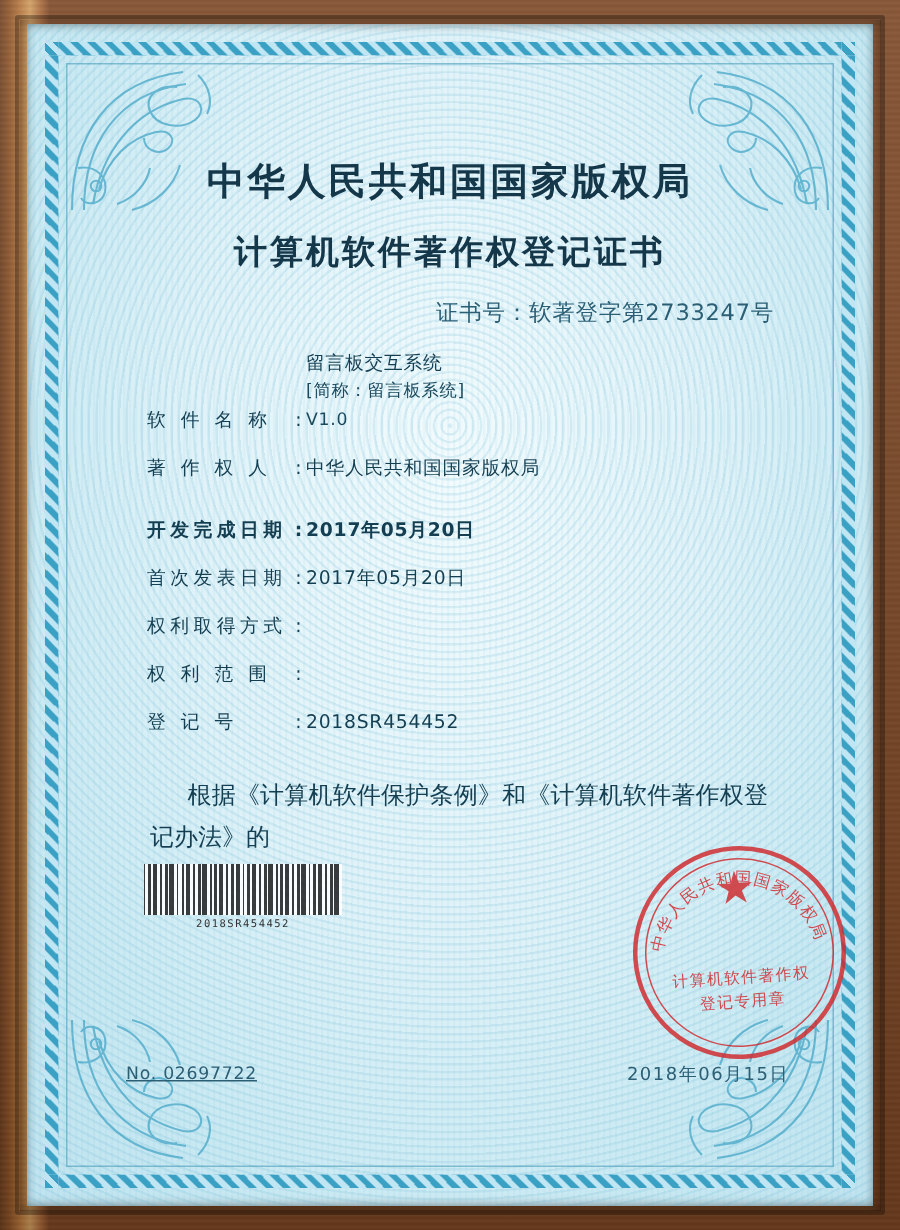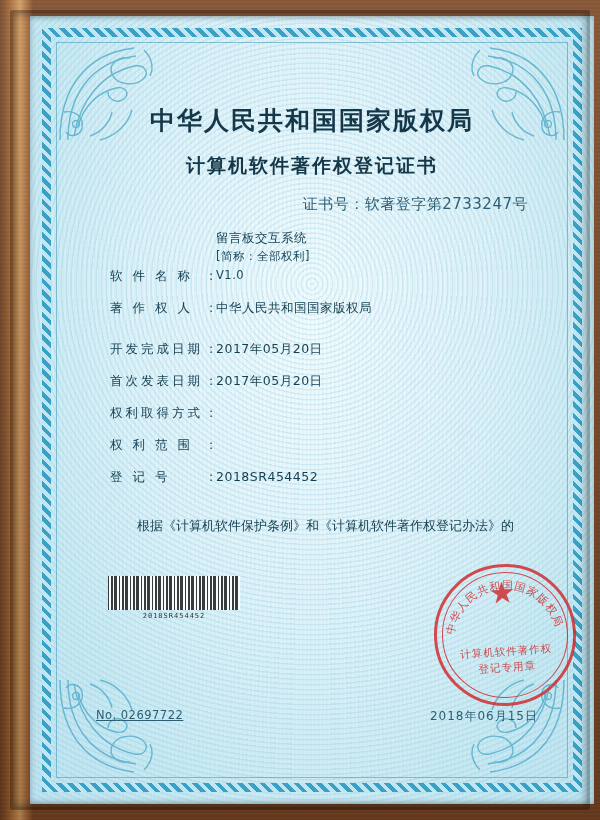--- a/index.html
+++ b/index.html
@@ -52,21 +52,20 @@
   
   .paper {
     position: absolute;
     left: 18px; top: 16px;
     width: 564px; height: 788px;
     box-sizing: border-box;
     background:
       radial-gradient(ellipse at 50% 38%, #f2fbfd 0%, #dff2f8 45%, #c9e9f2 75%, #bfe3ef 100%);
     overflow: hidden;
     box-shadow: 0 0 6px rgba(0,0,0,0.3) inset;
-    margin-left: 12px;
   }
   
   .paper::before {
     content: "";
     position: absolute;
     left: 0; top: 0; right: 0; bottom: 0;
     background:
       repeating-radial-gradient(circle at 50% 34%,
         rgba(120,190,215,0.22) 0px,
         rgba(120,190,215,0.22) 1px,
@@ -127,21 +126,21 @@
     font-family: "DejaVu Serif", "Liberation Serif", serif;
     font-size: 25px;
     font-weight: bold;
     letter-spacing: 2px;
     color: #14374a;
     margin-top: 44px;
   }
   .title-sub {
     text-align: center;
     font-family: "DejaVu Serif", "Liberation Serif", serif;
-    font-size: 19px;
+    font-size: 22px;
     font-weight: bold;
     letter-spacing: 2px;
     color: #14374a;
     margin-top: 16px;
   }
   .cert-no {
     text-align: right;
     font-size: 15px;
     color: #2b5f75;
     margin-top: 16px;
@@ -174,27 +173,27 @@
   }
   .field-value {
     flex: 1 1 auto;
     letter-spacing: 0.5px;
   }
   .field-value .sub-line {
     display: block;
     font-size: 11.5px;
     color: #1b4a5e;
   }
-  .gap-lg { margin-top: 22px; }
+  .gap-lg { margin-top: 22px; font-weight: bold; }
 
   .statement {
     margin-top: 26px;
     padding-left: 38px;
     padding-right: 26px;
-    font-size: 13px;
+    font-size: 16px;
     line-height: 28px;
     color: #143f52;
     text-align: justify;
   }
   .statement p { margin: 0; }
   .statement .indent { text-indent: 25px; }
 
   
   .barcode {
     position: absolute;
@@ -362,21 +361,21 @@
       <div class="title-sub">计算机软件著作权登记证书</div>
       <div class="cert-no">证书号：软著登字第2733247号</div>
 
       <div class="fields">
 
         <div class="field-row">
           <div class="field-label">软 件 名 称</div>
           <div class="field-colon">:</div>
           <div class="field-value">
             <span>留言板交互系统</span>
-            <span class="sub-line">[简称：全部权利]</span>
+            <span class="sub-line">[简称：留言板系统]</span>
             <span class="sub-line">V1.0</span>
           </div>
         </div>
 
         <div class="field-row">
           <div class="field-label">著 作 权 人</div>
           <div class="field-colon">:</div>
           <div class="field-value">中华人民共和国国家版权局</div>
         </div>
 

